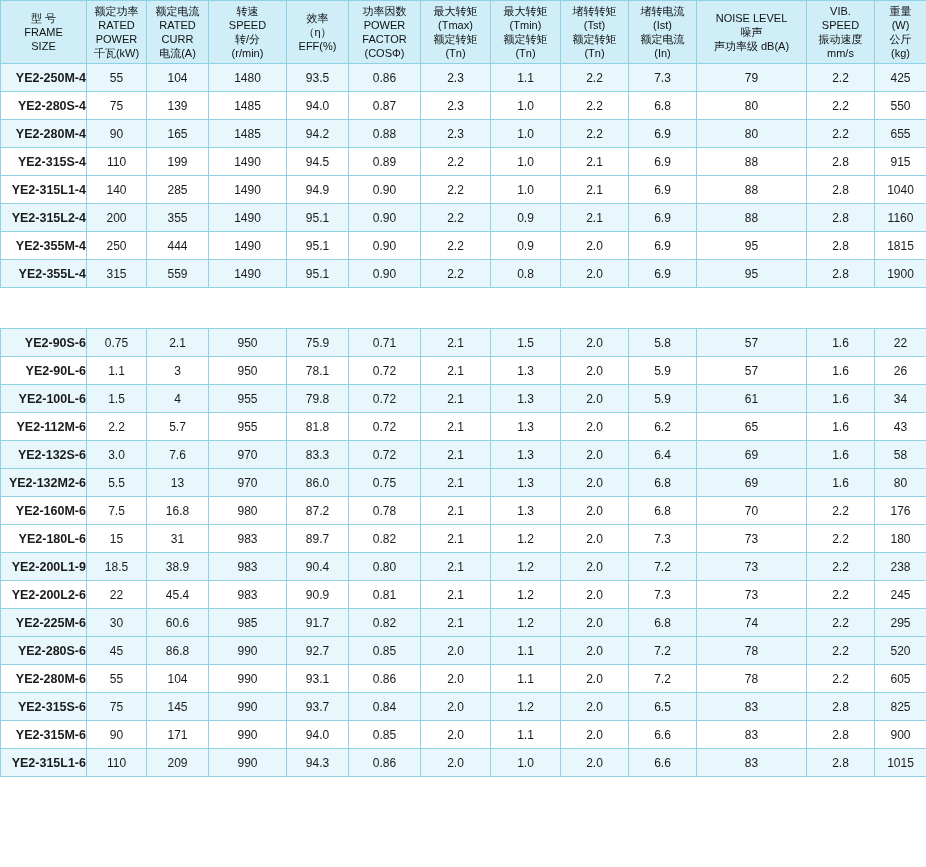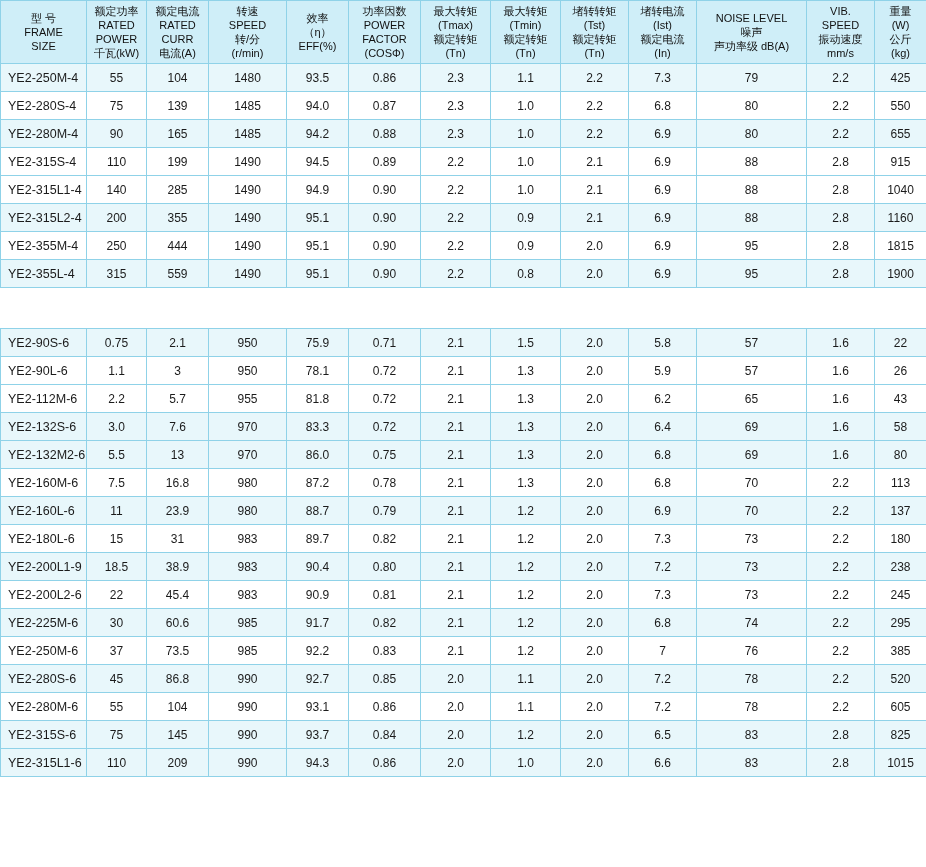--- a/index.html
+++ b/index.html
@@ -29,24 +29,25 @@
     padding:3px 1px;
     color:#111;
   }
   thead th .cn{display:block;}
   thead th .en{display:block;}
 
   tbody td{height:27px;}
   tr.alt td{background:#ffffff;}
 
   td.model{
-    text-align:left;
+    text-align:right;
     padding-left:7px;
     font-size:12.5px;
     letter-spacing:0px;
+    font-weight:bold;
   }
 
   .spacer{height:40px;background:#fff;}
 
   
   col.c1{width:86px;}
   col.c2{width:60px;}
   col.c3{width:62px;}
   col.c4{width:78px;}
   col.c5{width:62px;}
@@ -325,20 +326,35 @@
           <td>78.1</td>
           <td>0.72</td>
           <td>2.1</td>
           <td>1.3</td>
           <td>2.0</td>
           <td>5.9</td>
           <td>57</td>
           <td>1.6</td>
           <td>26</td>
         </tr>
+        <tr>
+          <td class="model">YE2-100L-6</td>
+          <td>1.5</td>
+          <td>4</td>
+          <td>955</td>
+          <td>79.8</td>
+          <td>0.72</td>
+          <td>2.1</td>
+          <td>1.3</td>
+          <td>2.0</td>
+          <td>5.9</td>
+          <td>61</td>
+          <td>1.6</td>
+          <td>34</td>
+        </tr>
         <tr class="alt">
           <td class="model">YE2-112M-6</td>
           <td>2.2</td>
           <td>5.7</td>
           <td>955</td>
           <td>81.8</td>
           <td>0.72</td>
           <td>2.1</td>
           <td>1.3</td>
           <td>2.0</td>
@@ -383,36 +399,21 @@
           <td>16.8</td>
           <td>980</td>
           <td>87.2</td>
           <td>0.78</td>
           <td>2.1</td>
           <td>1.3</td>
           <td>2.0</td>
           <td>6.8</td>
           <td>70</td>
           <td>2.2</td>
-          <td>113</td>
-        </tr>
-        <tr>
-          <td class="model">YE2-160L-6</td>
-          <td>11</td>
-          <td>23.9</td>
-          <td>980</td>
-          <td>88.7</td>
-          <td>0.79</td>
-          <td>2.1</td>
-          <td>1.2</td>
-          <td>2.0</td>
-          <td>6.9</td>
-          <td>70</td>
-          <td>2.2</td>
-          <td>137</td>
+          <td>176</td>
         </tr>
         <tr class="alt">
           <td class="model">YE2-180L-6</td>
           <td>15</td>
           <td>31</td>
           <td>983</td>
           <td>89.7</td>
           <td>0.82</td>
           <td>2.1</td>
           <td>1.2</td>
@@ -460,35 +461,20 @@
           <td>91.7</td>
           <td>0.82</td>
           <td>2.1</td>
           <td>1.2</td>
           <td>2.0</td>
           <td>6.8</td>
           <td>74</td>
           <td>2.2</td>
           <td>295</td>
         </tr>
-        <tr class="alt">
-          <td class="model">YE2-250M-6</td>
-          <td>37</td>
-          <td>73.5</td>
-          <td>985</td>
-          <td>92.2</td>
-          <td>0.83</td>
-          <td>2.1</td>
-          <td>1.2</td>
-          <td>2.0</td>
-          <td>7</td>
-          <td>76</td>
-          <td>2.2</td>
-          <td>385</td>
-        </tr>
         <tr>
           <td class="model">YE2-280S-6</td>
           <td>45</td>
           <td>86.8</td>
           <td>990</td>
           <td>92.7</td>
           <td>0.85</td>
           <td>2.0</td>
           <td>1.1</td>
           <td>2.0</td>
@@ -520,20 +506,35 @@
           <td>93.7</td>
           <td>0.84</td>
           <td>2.0</td>
           <td>1.2</td>
           <td>2.0</td>
           <td>6.5</td>
           <td>83</td>
           <td>2.8</td>
           <td>825</td>
         </tr>
+        <tr class="alt">
+          <td class="model">YE2-315M-6</td>
+          <td>90</td>
+          <td>171</td>
+          <td>990</td>
+          <td>94.0</td>
+          <td>0.85</td>
+          <td>2.0</td>
+          <td>1.1</td>
+          <td>2.0</td>
+          <td>6.6</td>
+          <td>83</td>
+          <td>2.8</td>
+          <td>900</td>
+        </tr>
         <tr>
           <td class="model">YE2-315L1-6</td>
           <td>110</td>
           <td>209</td>
           <td>990</td>
           <td>94.3</td>
           <td>0.86</td>
           <td>2.0</td>
           <td>1.0</td>
           <td>2.0</td>

